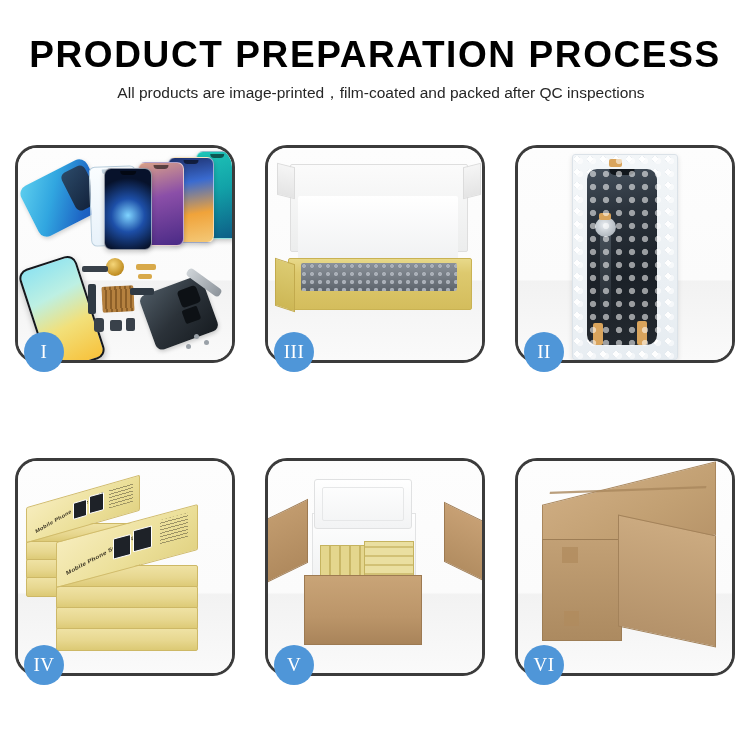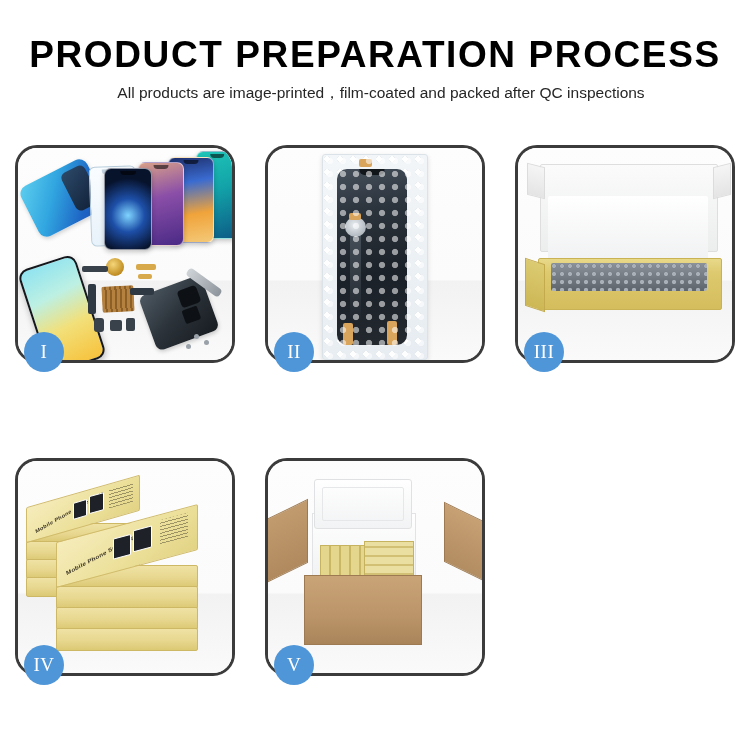--- a/index.html
+++ b/index.html
@@ -341,50 +341,50 @@
         <div class="p1-screw" style="left:186px;top:192px;"></div>
         <div class="p1-screw" style="left:168px;top:196px;"></div>
       </div>
     </div>
     <div class="step-badge">I</div>
   </div>
 
   <div class="panel">
     <div class="panel-inner">
       <div class="scene">
+        <div class="p3-lid"></div>
+        <div class="p3-foam"></div>
+        <div class="p3-tray">
+          <div class="p3-bubblepack"></div>
+        </div>
+      </div>
+    </div>
+    <div class="step-badge">III</div>
+  </div>
+
+  <div class="panel">
+    <div class="panel-inner">
+      <div class="scene">
         <div class="p2-bag">
           <div class="p2-screen"></div>
           <div class="p2-cable"></div>
           <div class="p2-connector"></div>
           <div class="p2-tape" style="left:36px;top:4px;width:13px;height:8px;"></div>
           <div class="p2-tape" style="left:26px;top:58px;width:12px;height:7px;"></div>
           <div class="p2-tape" style="left:20px;top:168px;width:10px;height:22px;"></div>
           <div class="p2-tape" style="left:64px;top:166px;width:10px;height:24px;"></div>
           <div class="p2-bubbles-over"></div>
         </div>
       </div>
     </div>
     <div class="step-badge">II</div>
   </div>
 
   <div class="panel">
     <div class="panel-inner">
-      <div class="scene">
-        <div class="p3-lid"></div>
-        <div class="p3-foam"></div>
-        <div class="p3-tray">
-          <div class="p3-bubblepack"></div>
-        </div>
-      </div>
-    </div>
-    <div class="step-badge">III</div>
-  </div>
-
-  <div class="panel">
-    <div class="panel-inner">
       <div class="scene p4-stack">
 
         <div class="p4-box" style="left:8px;top:62px;width:112px;height:18px;"></div>
         <div class="p4-box" style="left:8px;top:80px;width:112px;height:18px;"></div>
         <div class="p4-box" style="left:8px;top:98px;width:112px;height:18px;"></div>
         <div class="p4-box" style="left:8px;top:116px;width:112px;height:18px;"></div>
         <div class="p4-lidtop" style="left:8px;top:30px;width:112px;height:34px;transform:skewY(-16deg);">
           <div class="p4-label" style="left:7px;top:13px;transform:rotate(-16deg);">Mobile Phone Spare Parts</div>
           <div class="p4-swatch" style="left:46px;top:8px;width:12px;height:15px;"></div>
           <div class="p4-swatch" style="left:62px;top:6px;width:13px;height:16px;"></div>
@@ -414,14 +414,27 @@
         <div class="p5-foambox"></div>
         <div class="p5-contents"></div>
         <div class="p5-contents2"></div>
         <div class="p5-carton"></div>
         <div class="p5-foamlid"></div>
       </div>
     </div>
     <div class="step-badge">V</div>
   </div>
 
+  <div class="panel">
+    <div class="panel-inner">
+      <div class="scene">
+        <div class="p6-top"></div>
+        <div class="p6-seam"></div>
+        <div class="p6-left"></div>
+        <div class="p6-right"></div>
+        <div class="p6-tape" style="left:44px;top:86px;width:16px;height:16px;"></div>
+        <div class="p6-tape" style="left:46px;top:150px;width:15px;height:15px;"></div>
+      </div>
+    </div>
+    <div class="step-badge">VI</div>
+  </div>
 
 </div>
 
 </body></html>

